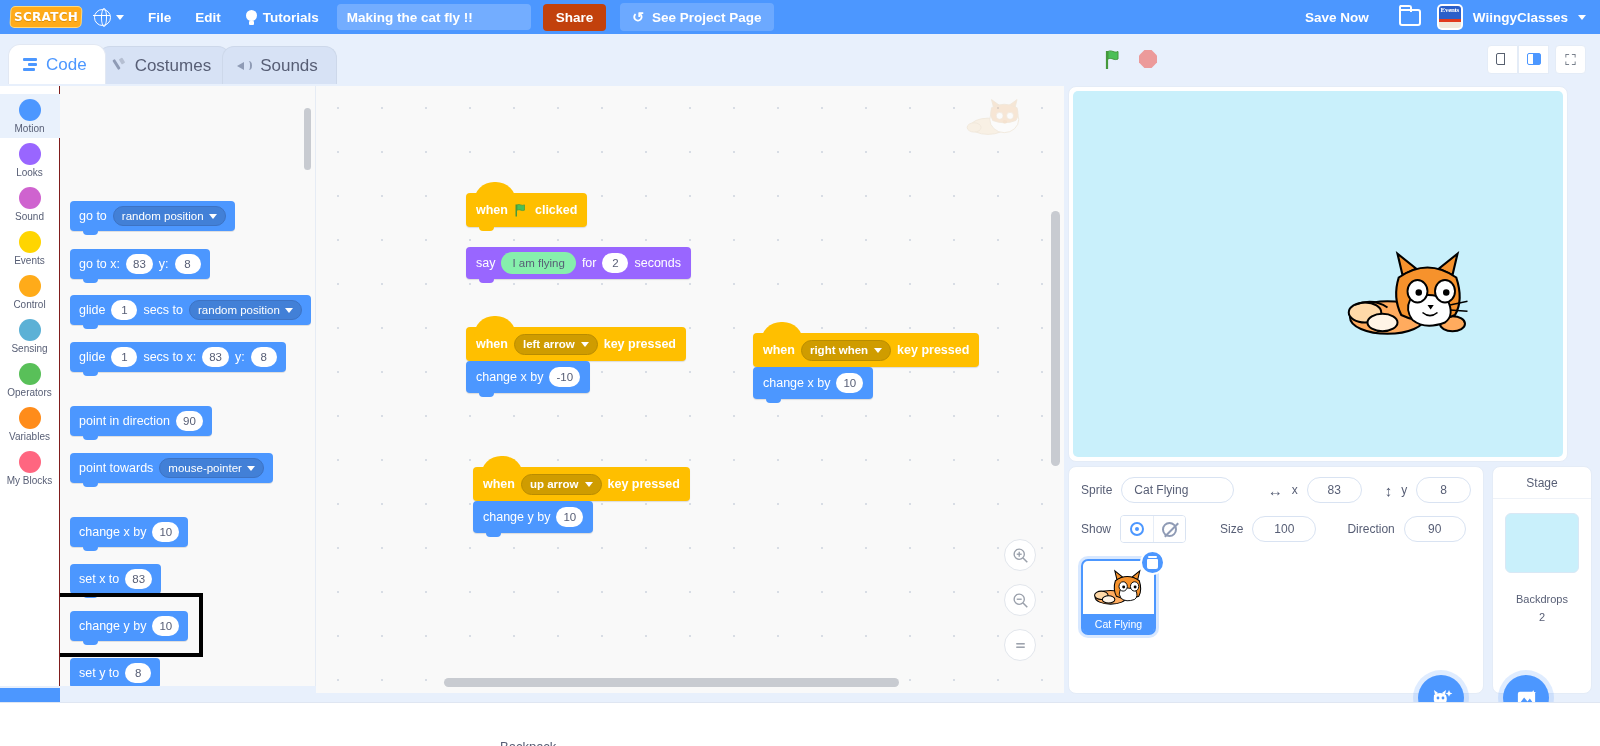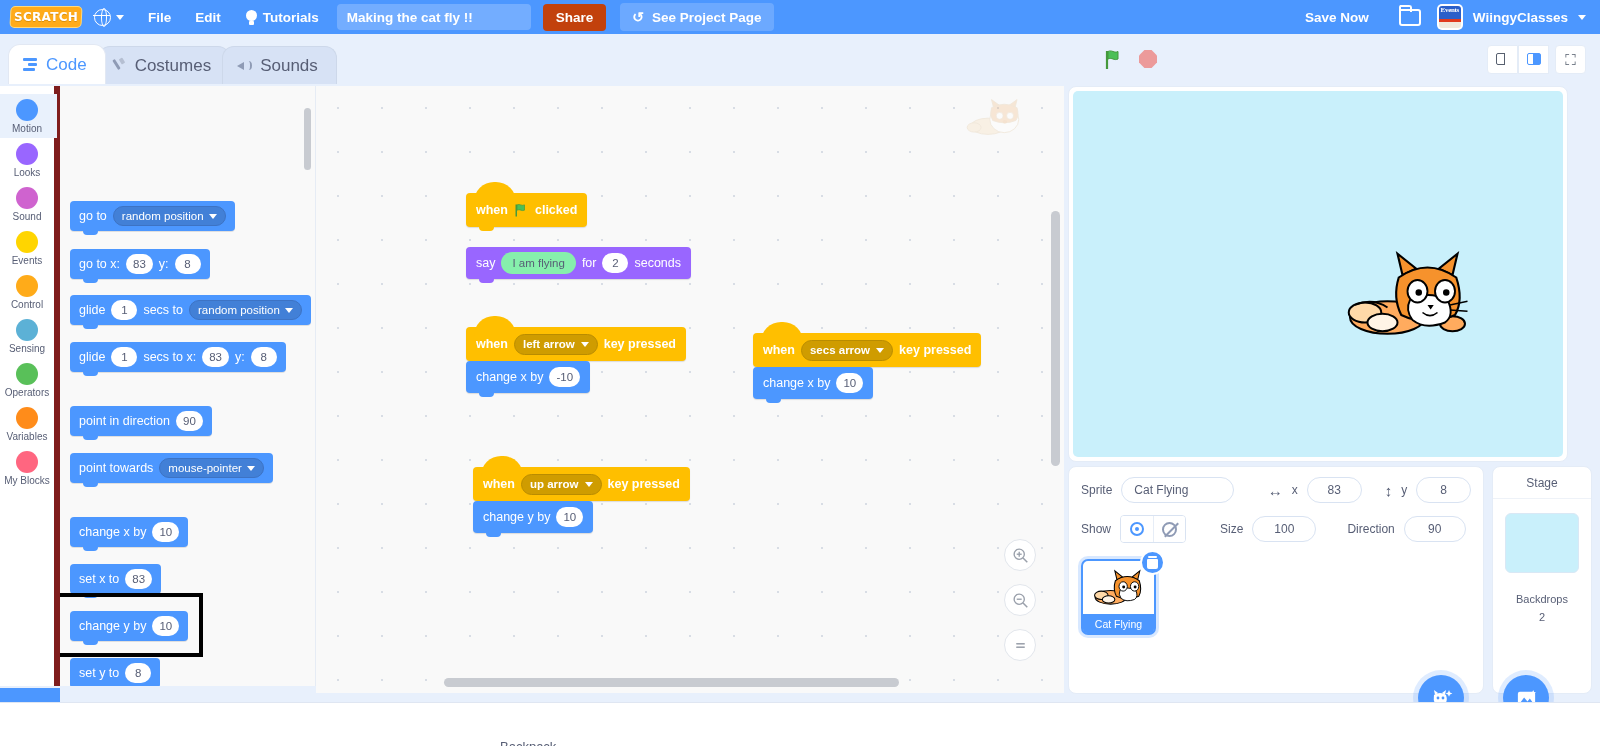--- a/index.html
+++ b/index.html
@@ -153,21 +153,21 @@
   .lbtn:last-child{border-top-right-radius:4px;border-bottom-right-radius:4px; margin-left:6px; border-radius:4px;}
   .sm-small{width:14px;height:12px;border:1.6px solid #57606f;border-radius:2px;position:relative;}
   .sm-small::after{content:'';position:absolute;right:-1px;top:-1px;bottom:-1px;width:5px;background:#fff;border-left:1.6px solid #57606f;}
   .sm-large{width:14px;height:12px;border:1.6px solid #4c97ff;border-radius:2px;position:relative;}
   .sm-large::after{content:'';position:absolute;right:0;top:0;bottom:0;width:7px;background:#4c97ff;}
   .sm-full{width:15px;height:15px;position:relative;color:#57606f;font-size:15px;line-height:15px;text-align:center;}
 
   
   .rail {
     position:absolute; left:0; top:86px; width:60px; height:600px;
-    background:#fff; border-right:6px solid #7f1d1d;
+    background:#fff; border-right:1px solid #7f1d1d;
     display:flex; flex-direction:column; align-items:center;
     padding-top: 8px;
   }
   .cat { width:60px; padding: 5px 0 4px; text-align:center; cursor:pointer; }
   .cat.active { background:#e9f1fc; }
   .cat .dot{ width:22px;height:22px;border-radius:50%;margin:0 auto 2px; }
   .cat .lbl{ font-size:10px; color:#575e75; }
 
   .addext {
     position:absolute; left:0; bottom:0; width:60px; height:58px;
@@ -634,21 +634,21 @@
       <span>key pressed</span>
     </div>
     <div class="scr-blk motion stk" style="left: 150px; top: 275px;">
       <span>change x by</span>
       <span class="oval">-10</span>
     </div>
     <div class="scr-blk events hat" style="left: 437px; top: 247px;">
       <div class="hump"></div>
       <span>when</span>
       <span class="drop-yellow">
-        <span>secs arrow</span>
+        <span>right when</span>
         <span class="ar"></span>
       </span>
       <span>key pressed</span>
     </div>
     <div class="scr-blk motion stk" style="left: 437px; top: 281px;">
       <span>change x by</span>
       <span class="oval">10</span>
     </div>
     <div class="scr-blk events hat" style="left: 157px; top: 381px;">
       <div class="hump"></div>

